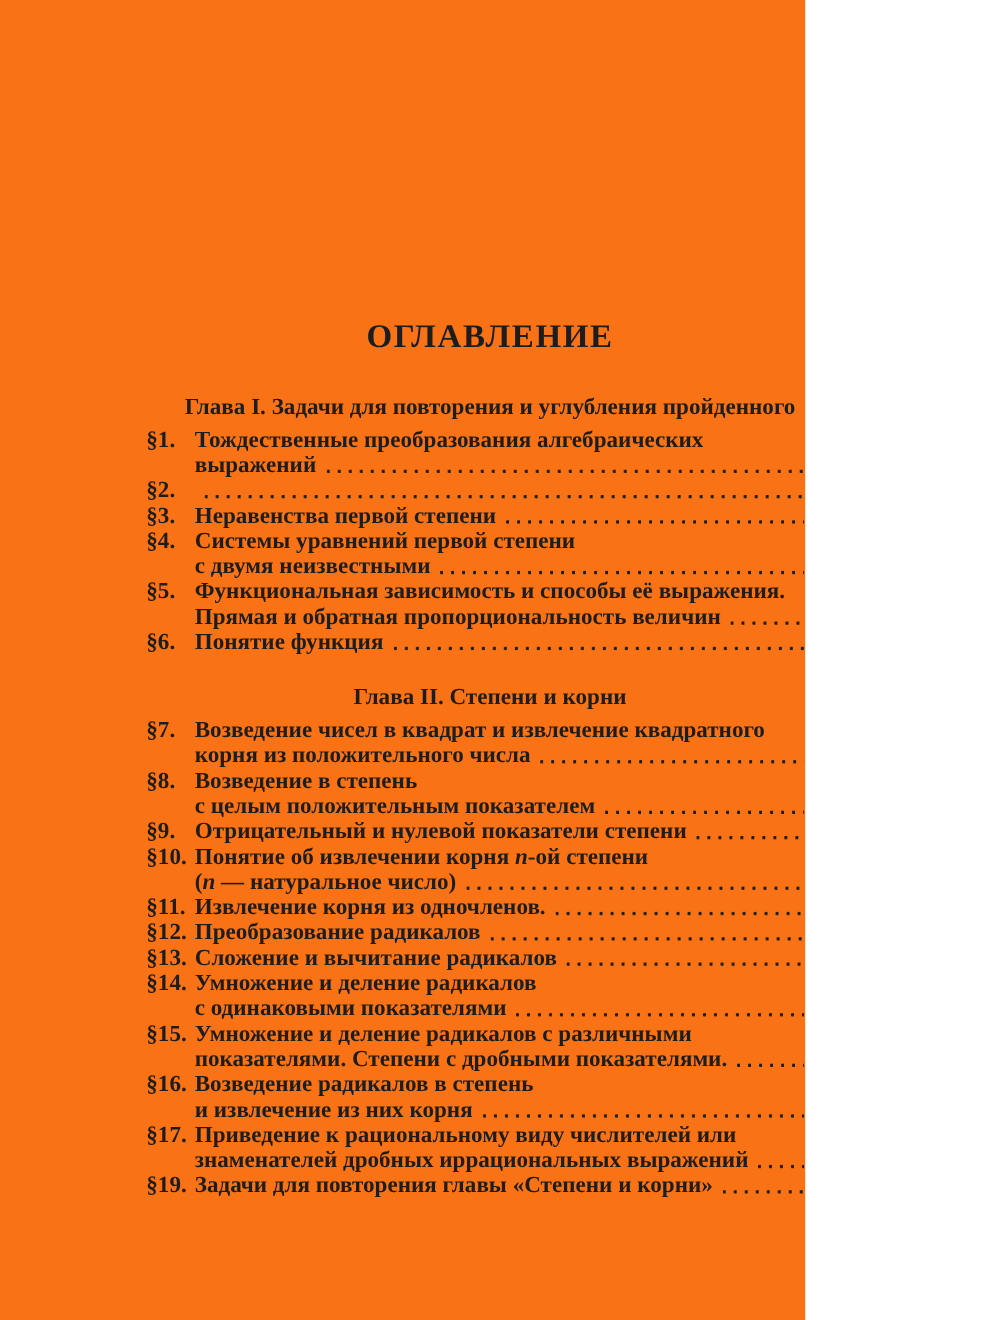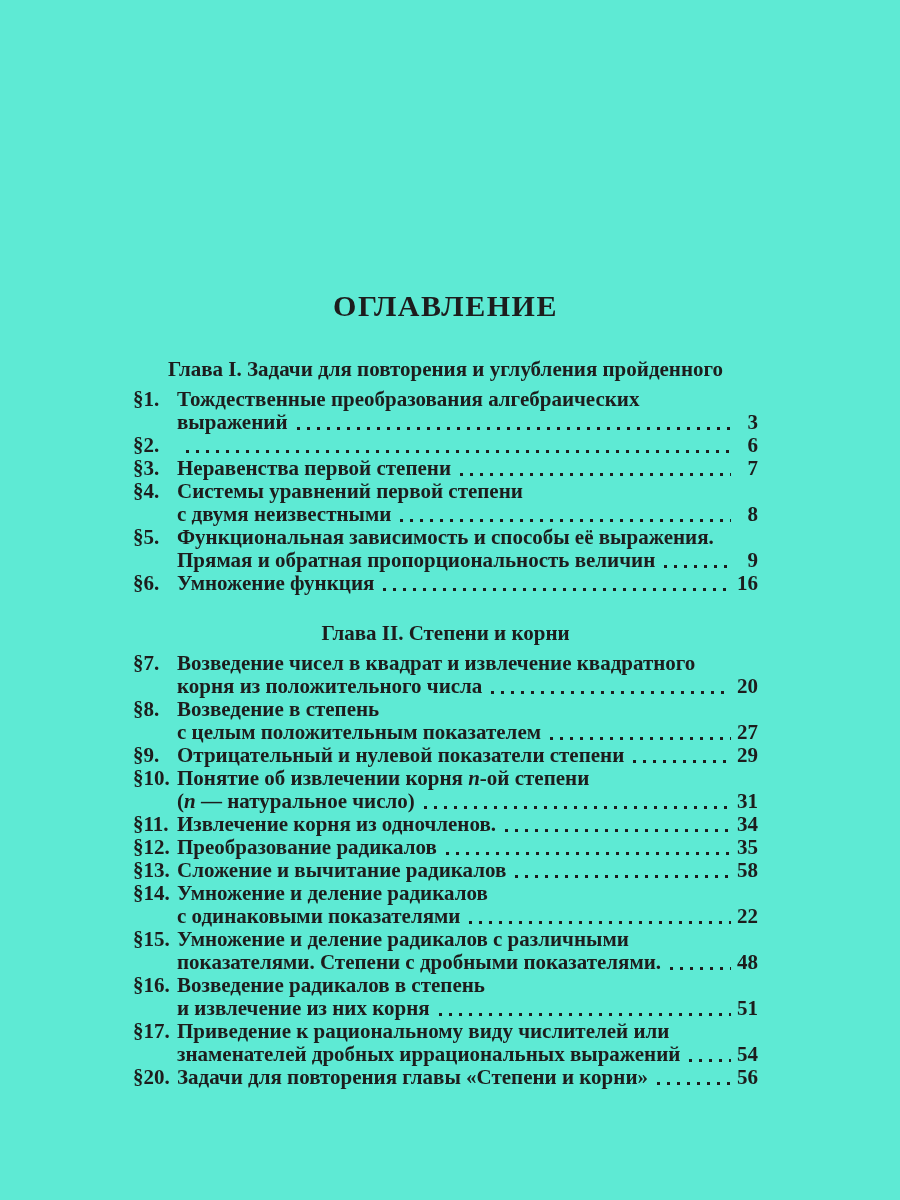--- a/index.html
+++ b/index.html
@@ -2,23 +2,23 @@
 <html><head>
 <meta charset="utf-8">
 <style>
   html, body {
     margin: 0;
     padding: 0;
     background: #ffffff;
   }
   .page {
     position: relative;
-    width: 900px;
+    width: 732px;
     height: 1200px;
-    background: #5eead4;
+    background: #f97316;
     overflow: hidden;
     font-family: "Liberation Serif", "DejaVu Serif", serif;
     color: #1d1d1d;
   }
   .content {
     position: absolute;
     left: 133px;
     top: 288px;
     width: 625px;
   }
@@ -146,21 +146,21 @@
                 <span class="txt"><span>Прямая и обратная пропорциональность величин</span></span>
                 <span class="dots"></span>
                 <span class="pg">9</span>
               </span>
             </span>
           </div>
           <div class="entry">
             <span class="label">§6.</span>
             <span class="body">
               <span class="line">
-                <span class="txt"><span>Умножение функция</span></span>
+                <span class="txt"><span>Понятие функция</span></span>
                 <span class="dots"></span>
                 <span class="pg">16</span>
               </span>
             </span>
           </div>
         </div>
         <div class="chapter">
           <div class="chapter-heading">Глава II. Степени и корни</div>
           <div class="entry">
             <span class="label">§7.</span>
@@ -287,21 +287,21 @@
                 <span class="txt"><span>Приведение к рациональному виду числителей или</span></span>
               </span>
               <span class="line">
                 <span class="txt"><span>знаменателей дробных иррациональных выражений</span></span>
                 <span class="dots"></span>
                 <span class="pg">54</span>
               </span>
             </span>
           </div>
           <div class="entry">
-            <span class="label">§20.</span>
+            <span class="label">§19.</span>
             <span class="body">
               <span class="line">
                 <span class="txt"><span>Задачи для повторения главы «Степени и корни»</span></span>
                 <span class="dots"></span>
                 <span class="pg">56</span>
               </span>
             </span>
           </div>
         </div>
       </div>

